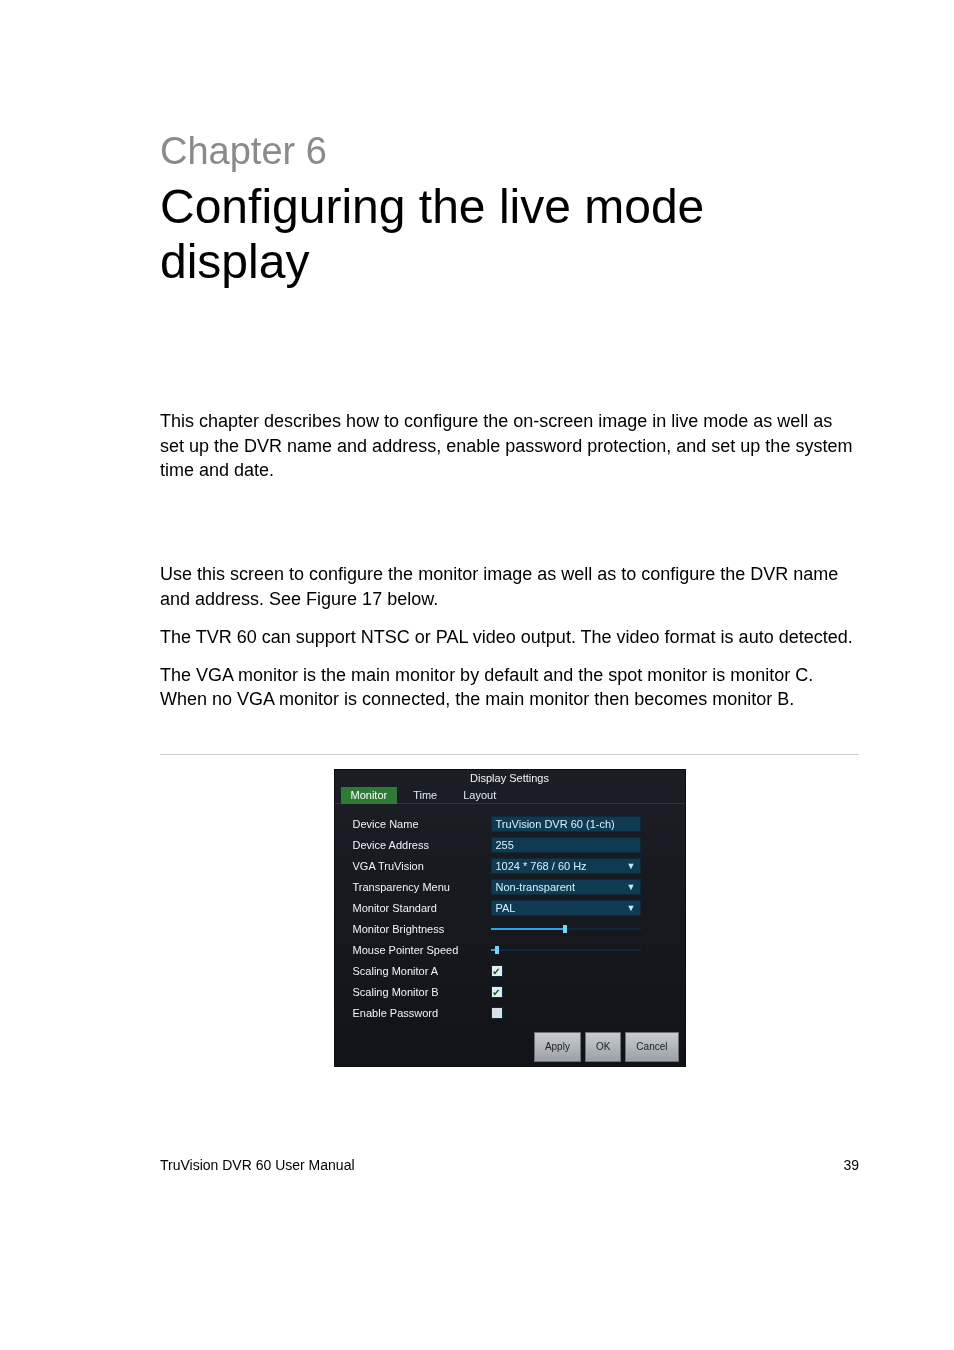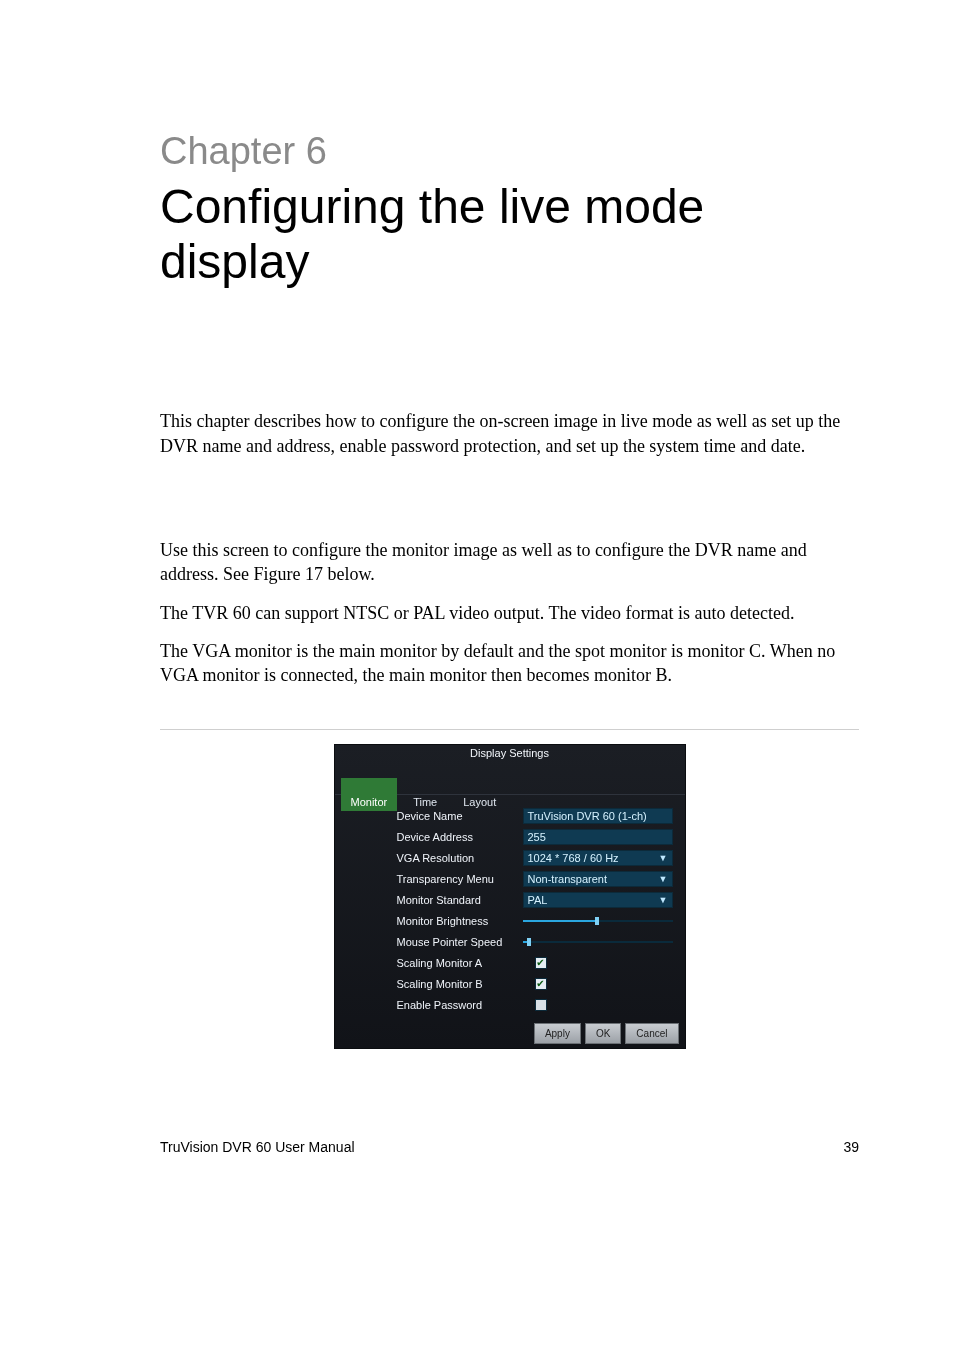--- a/index.html
+++ b/index.html
@@ -24,21 +24,20 @@
     color: #000;
     font-weight: 400;
     margin: 0 0 120px 0;
     line-height: 1.15;
   }
   .body-text {
     font-size: 18px;
     line-height: 1.35;
     margin: 0 0 14px 0;
     color: #000;
-    font-family: Liberation Serif, serif;
   }
   .section-gap { height: 66px; }
   .figure-gap { height: 28px; }
   .hr {
     border: none;
     border-top: 1px solid #cfcfcf;
     margin: 0 0 14px 0;
   }
   .screenshot-wrap {
     display: flex;
@@ -61,35 +60,34 @@
     padding: 2px 0 2px 0;
     color: #f2f6fb;
   }
   .ds-tabs {
     display: flex;
     padding: 0 6px;
     gap: 6px;
     border-bottom: 1px solid #2e333c;
   }
   .ds-tab {
-    padding: 18px 10px 3px 10px;
+    padding: 2px 10px 3px 10px;
     color: #dfe6ef;
     background: transparent;
     font-size: 11px;
     position: relative;
-    top: 17px;
+    top: 1px;
     cursor: pointer;
   }
   .ds-tab.active {
     background: #2f7a36;
     color: #fff;
   }
   .ds-body {
     padding: 10px 12px 4px 18px;
-    margin-left: 44px;
   }
   .ds-row {
     display: flex;
     align-items: center;
     height: 21px;
   }
   .ds-label {
     width: 138px;
     color: #f0f4fa;
   }
@@ -158,21 +156,21 @@
   }
   .ds-buttons {
     display: flex;
     justify-content: flex-end;
     gap: 4px;
     padding: 4px 6px 0 0;
   }
   .ds-btn {
     font-size: 10px;
     padding: 0 10px;
-    height: 21px;
+    height: 30px;
     background: linear-gradient(#c8ccd1, #9ca1a7);
     color: #222;
     border: 1px solid #6b7075;
     display: flex;
     align-items: center;
     cursor: pointer;
   }
   .footer {
     display: flex;
     justify-content: space-between;
@@ -213,21 +211,21 @@
           <div class="ds-label">Device Name</div>
           <div class="ds-input">TruVision DVR 60 (1-ch)</div>
         </div>
 
         <div class="ds-row">
           <div class="ds-label">Device Address</div>
           <div class="ds-input">255</div>
         </div>
 
         <div class="ds-row">
-          <div class="ds-label">VGA Resolution</div>
+          <div class="ds-label">VGA TruVision</div>
           <div class="ds-select">
             <span>1024 * 768 / 60 Hz</span>
             <span class="arrow">▼</span>
           </div>
         </div>
 
         <div class="ds-row">
           <div class="ds-label">Transparency Menu</div>
           <div class="ds-select">
             <span>Non-transparent</span>

